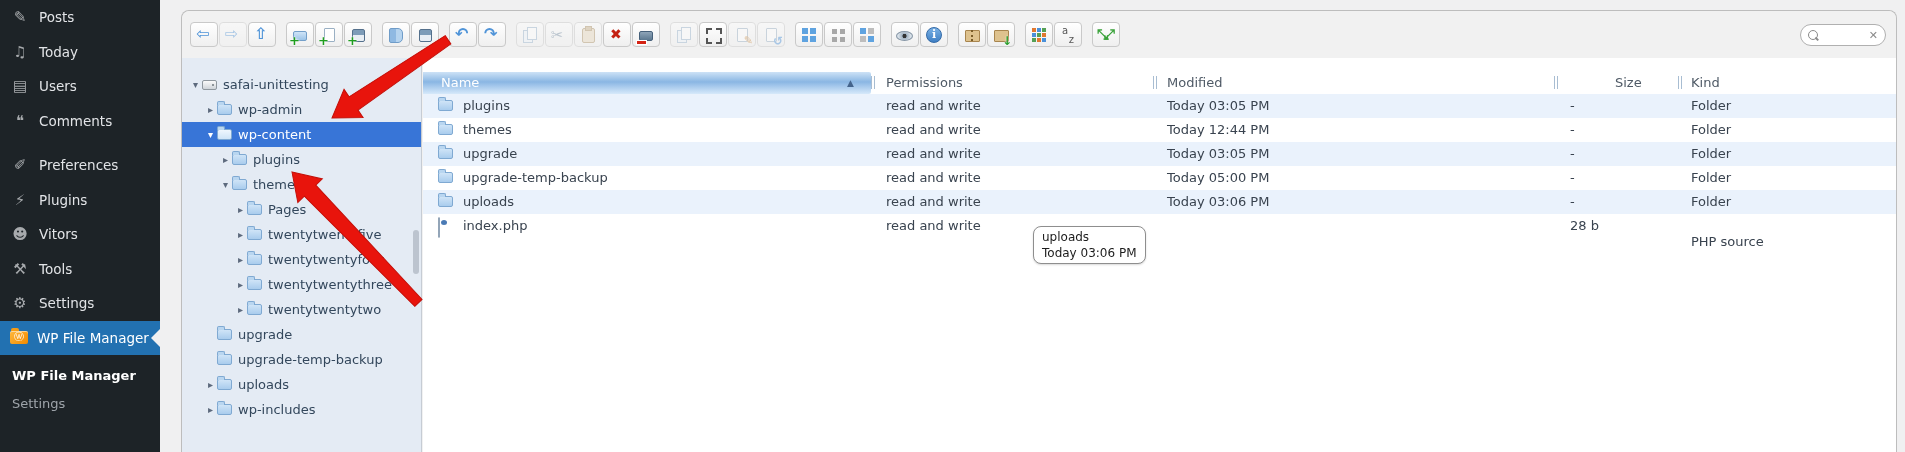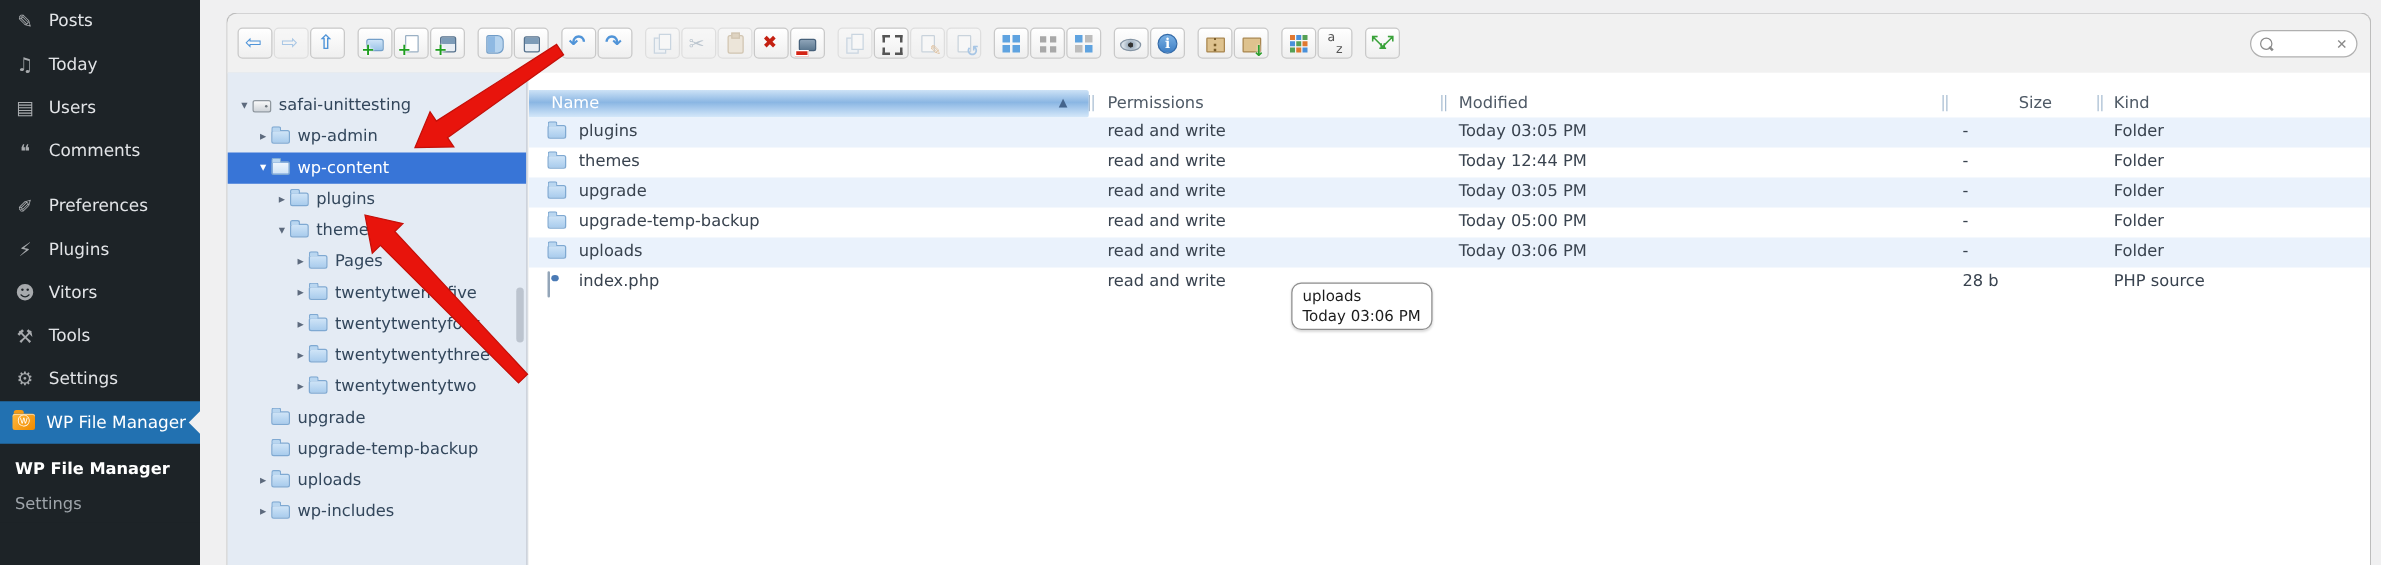--- a/index.html
+++ b/index.html
@@ -445,21 +445,21 @@
           <span class="g-cell" style="left: 1268px;">Folder</span>
         </div>
         <div class="g-row stripe">
           <span class="t-folder g-icon"></span>
           <span class="g-cell" style="left: 40px;">uploads</span>
           <span class="g-cell" style="left: 463px;">read and write</span>
           <span class="g-cell" style="left: 744px;">Today 03:06 PM</span>
           <span class="g-cell" style="left: 1147px;">-</span>
           <span class="g-cell" style="left: 1268px;">Folder</span>
         </div>
-        <div class="g-row"><span class="t-page g-icon"></span><span class="g-cell" style="left: 40px;">index.php</span><span class="g-cell" style="left: 463px;">read and write</span><span class="g-cell" style="left: 1147px;">28 b</span><span class="g-cell" style="left: 1268px;">PHP source</span></div>
+        <div class="g-row"><span class="t-page g-icon"></span><span class="g-cell" style="left: 40px;">index.php</span><span class="g-cell" style="left: 463px;">read and write</span><span class="g-cell" style="left: 1147px;">28 b</span><span class="g-cell" style="left: 1268px; margin-top: 16px;">PHP source</span></div>
       </div>
   </div>
 </div>
 
 <div id="tooltip">
   <div>uploads</div>
   <div>Today 03:06 PM</div>
 </div>
 
 <svg id="annotations" width="1905" height="452" viewBox="0 0 1905 452">

